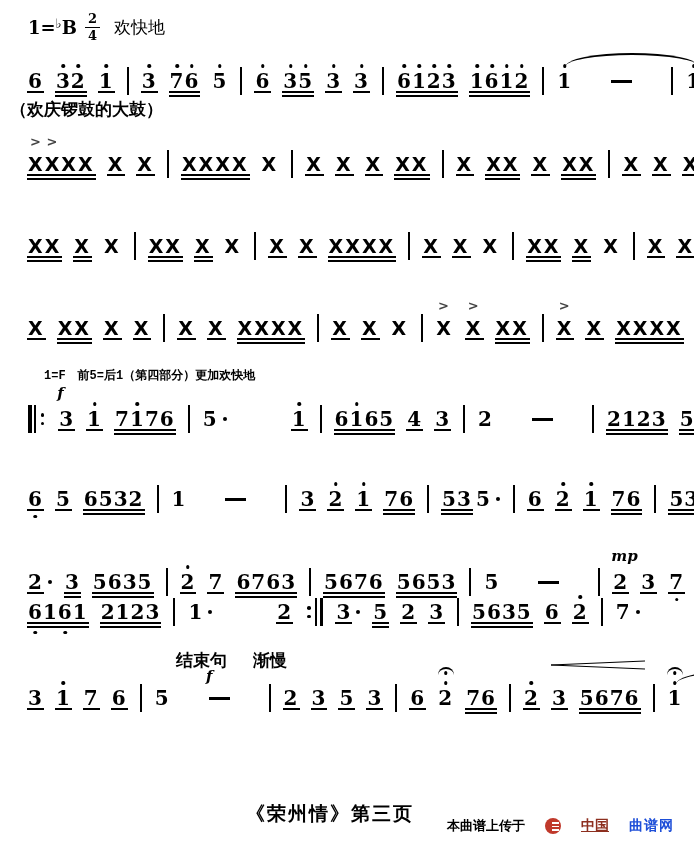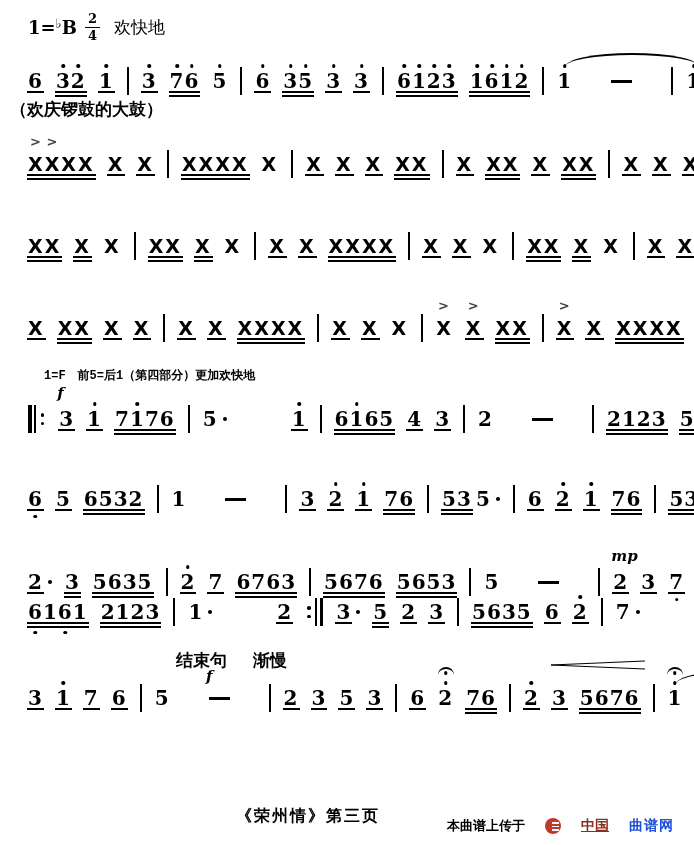--- a/index.html
+++ b/index.html
@@ -62,22 +62,22 @@
   .m-p1{margin-top:28px;}
   .m-p2{margin-top:52px;}
   .m-p3{margin-top:52px;}
   .m-m2{margin-top:20px;}
   .m-m3{margin-top:50px;}
   .m-m4{margin-top:53px;}
   .m-m5{align-items:center;}
   .m-m6{margin-top:4px;}
 
   
-  .footer-title{position:absolute;left:236px;bottom:18px;font-family:"DejaVu Sans",sans-serif;
-                font-weight:bold;font-size:16px;letter-spacing:2px;}
+  .footer-title{position:absolute;left:246px;bottom:18px;font-family:"DejaVu Sans",sans-serif;
+                font-weight:bold;font-size:19px;letter-spacing:2px;}
   .watermark{position:absolute;right:20px;bottom:10px;display:flex;align-items:center;gap:20px;
              font-family:"DejaVu Sans",sans-serif;font-size:13px;font-weight:bold;}
   .logo-c{width:16px;height:16px;border-radius:50%;background:#c0392b;position:relative;flex:none;}
   .logo-c::after{content:"";position:absolute;left:7px;top:4px;right:2px;height:9px;
              background:repeating-linear-gradient(#fff 0 1.5px,transparent 1.5px 3.6px);}
   .site-bold{color:#8d2f1f;font-size:14px;text-decoration:underline;}
   .site-light{color:#1d4ed8;font-size:14px;letter-spacing:1px;}
 </style>
 </head>
 <body>

